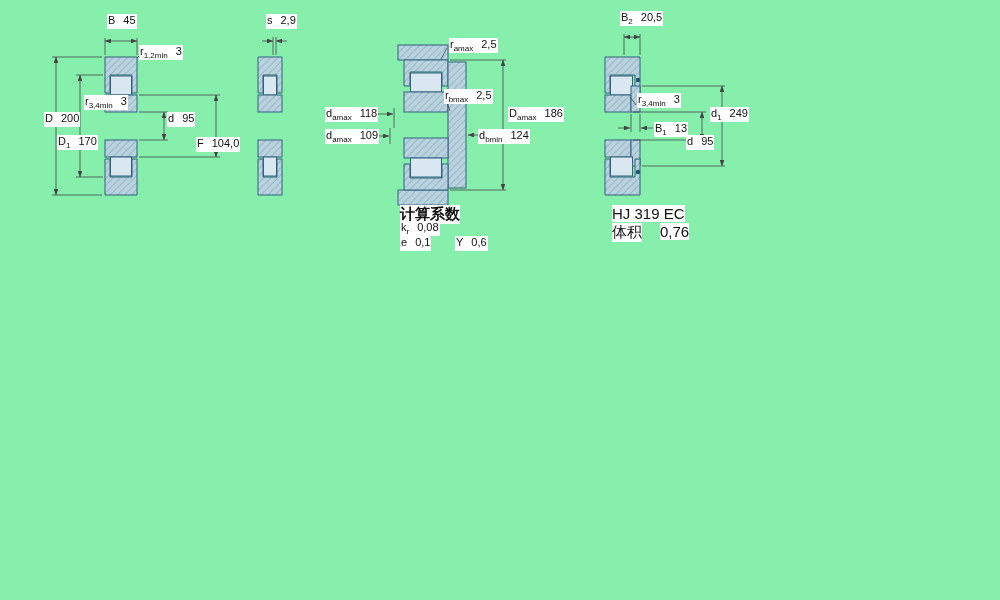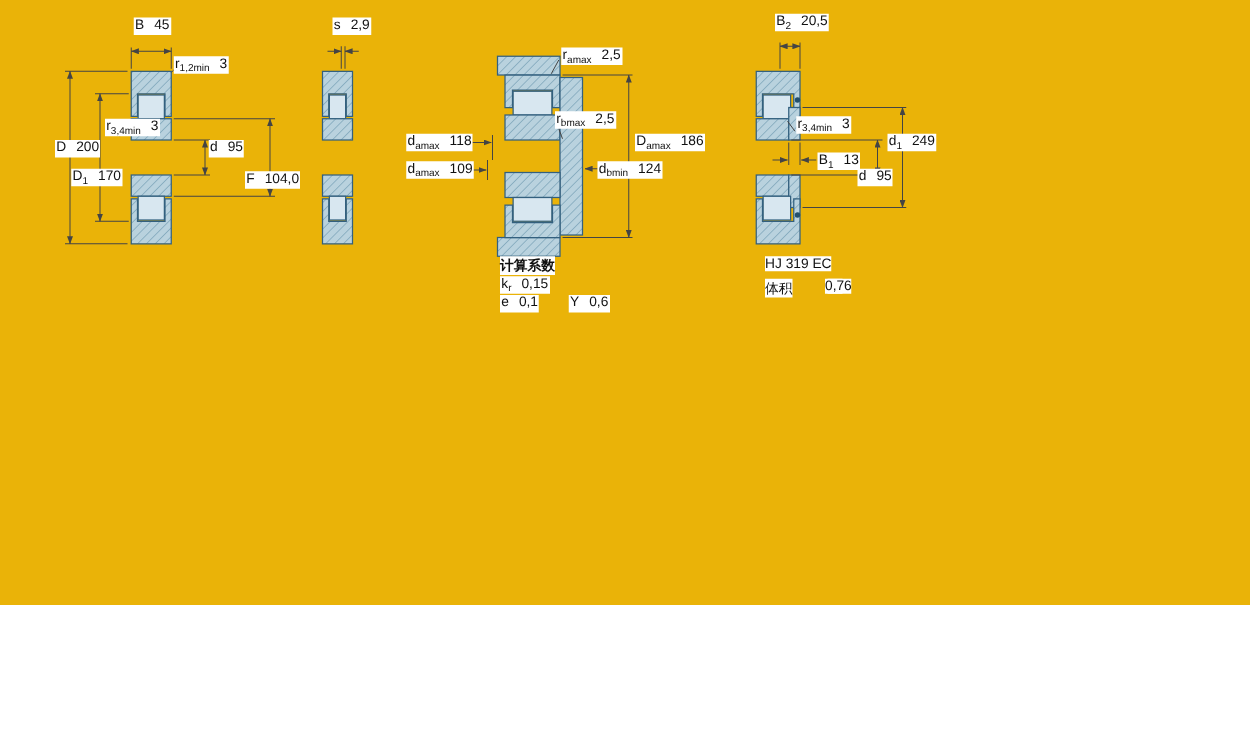--- a/index.html
+++ b/index.html
@@ -1,26 +1,26 @@
 <!DOCTYPE html>
 <html><head>
 <meta charset="utf-8">
 <style>
   * { margin:0; padding:0; box-sizing:border-box; }
   html,body { background:#fff; }
   body { width:1000px; height:600px; font-family:"Liberation Sans", sans-serif; }
-  #canvas { position:relative; width:1000px; height:484px; background:#eab308; overflow:hidden; }
+  #canvas { position:relative; width:1000px; height:600px; background:#86efac; overflow:hidden; }
   .fig { position:absolute; }
   .dimlabel {
     position:absolute; font-size:11px; color:#111; white-space:nowrap;
     background:#fff; line-height:13px; padding:0 1px;
   }
   .dimlabel sub { font-size:8px; line-height:1; }
   .dimlabel .val { margin-left:8px; }
-  .txt { position:absolute; font-size:11px; color:#111; white-space:nowrap; background:#fff; }
+  .txt { position:absolute; font-size:15px; color:#111; white-space:nowrap; background:#fff; }
   .bold { font-weight:bold; }
 </style>
 </head>
 <body>
 
 <div id="canvas">
 
   <svg class="fig" style="left:40px;top:10px" width="220" height="240" viewBox="0 0 220 240">
     <defs>
       <pattern id="p1" width="5" height="5" patternUnits="userSpaceOnUse" patternTransform="rotate(45)">
@@ -178,21 +178,21 @@
   <div class="dimlabel" style="left:508px;top:107px"><span>D</span><sub>amax</sub><span class="val">186</span></div>
   <div class="dimlabel" style="left:478px;top:129px"><span>d</span><sub>bmin</sub><span class="val">124</span></div>
 
   <div class="dimlabel" style="left:620px;top:11px"><span>B</span><sub>2</sub><span class="val">20,5</span></div>
   <div class="dimlabel" style="left:637px;top:93px"><span>r</span><sub>3,4min</sub><span class="val">3</span></div>
   <div class="dimlabel" style="left:710px;top:107px"><span>d</span><sub>1</sub><span class="val">249</span></div>
   <div class="dimlabel" style="left:654px;top:122px"><span>B</span><sub>1</sub><span class="val">13</span></div>
   <div class="dimlabel" style="left:686px;top:135px"><span>d</span><sub></sub><span class="val">95</span></div>
 
   <div class="txt bold" style="left:400px;top:205px">计算系数</div>
-  <div class="dimlabel" style="left:400px;top:221px"><span>k</span><sub>r</sub><span class="val">0,15</span></div>
+  <div class="dimlabel" style="left:400px;top:221px"><span>k</span><sub>r</sub><span class="val">0,08</span></div>
   <div class="dimlabel" style="left:400px;top:236px"><span>e</span><sub></sub><span class="val">0,1</span></div>
   <div class="dimlabel" style="left:455px;top:236px"><span>Y</span><sub></sub><span class="val">0,6</span></div>
 
   <div class="txt" style="left:612px;top:205px">HJ 319 EC</div>
   <div class="txt" style="left:612px;top:223px">体积</div>
   <div class="txt" style="left:662px;top:223px">kg</div>
   <div class="txt" style="left:660px;top:223px">0,76</div>
 
 </div>
 

